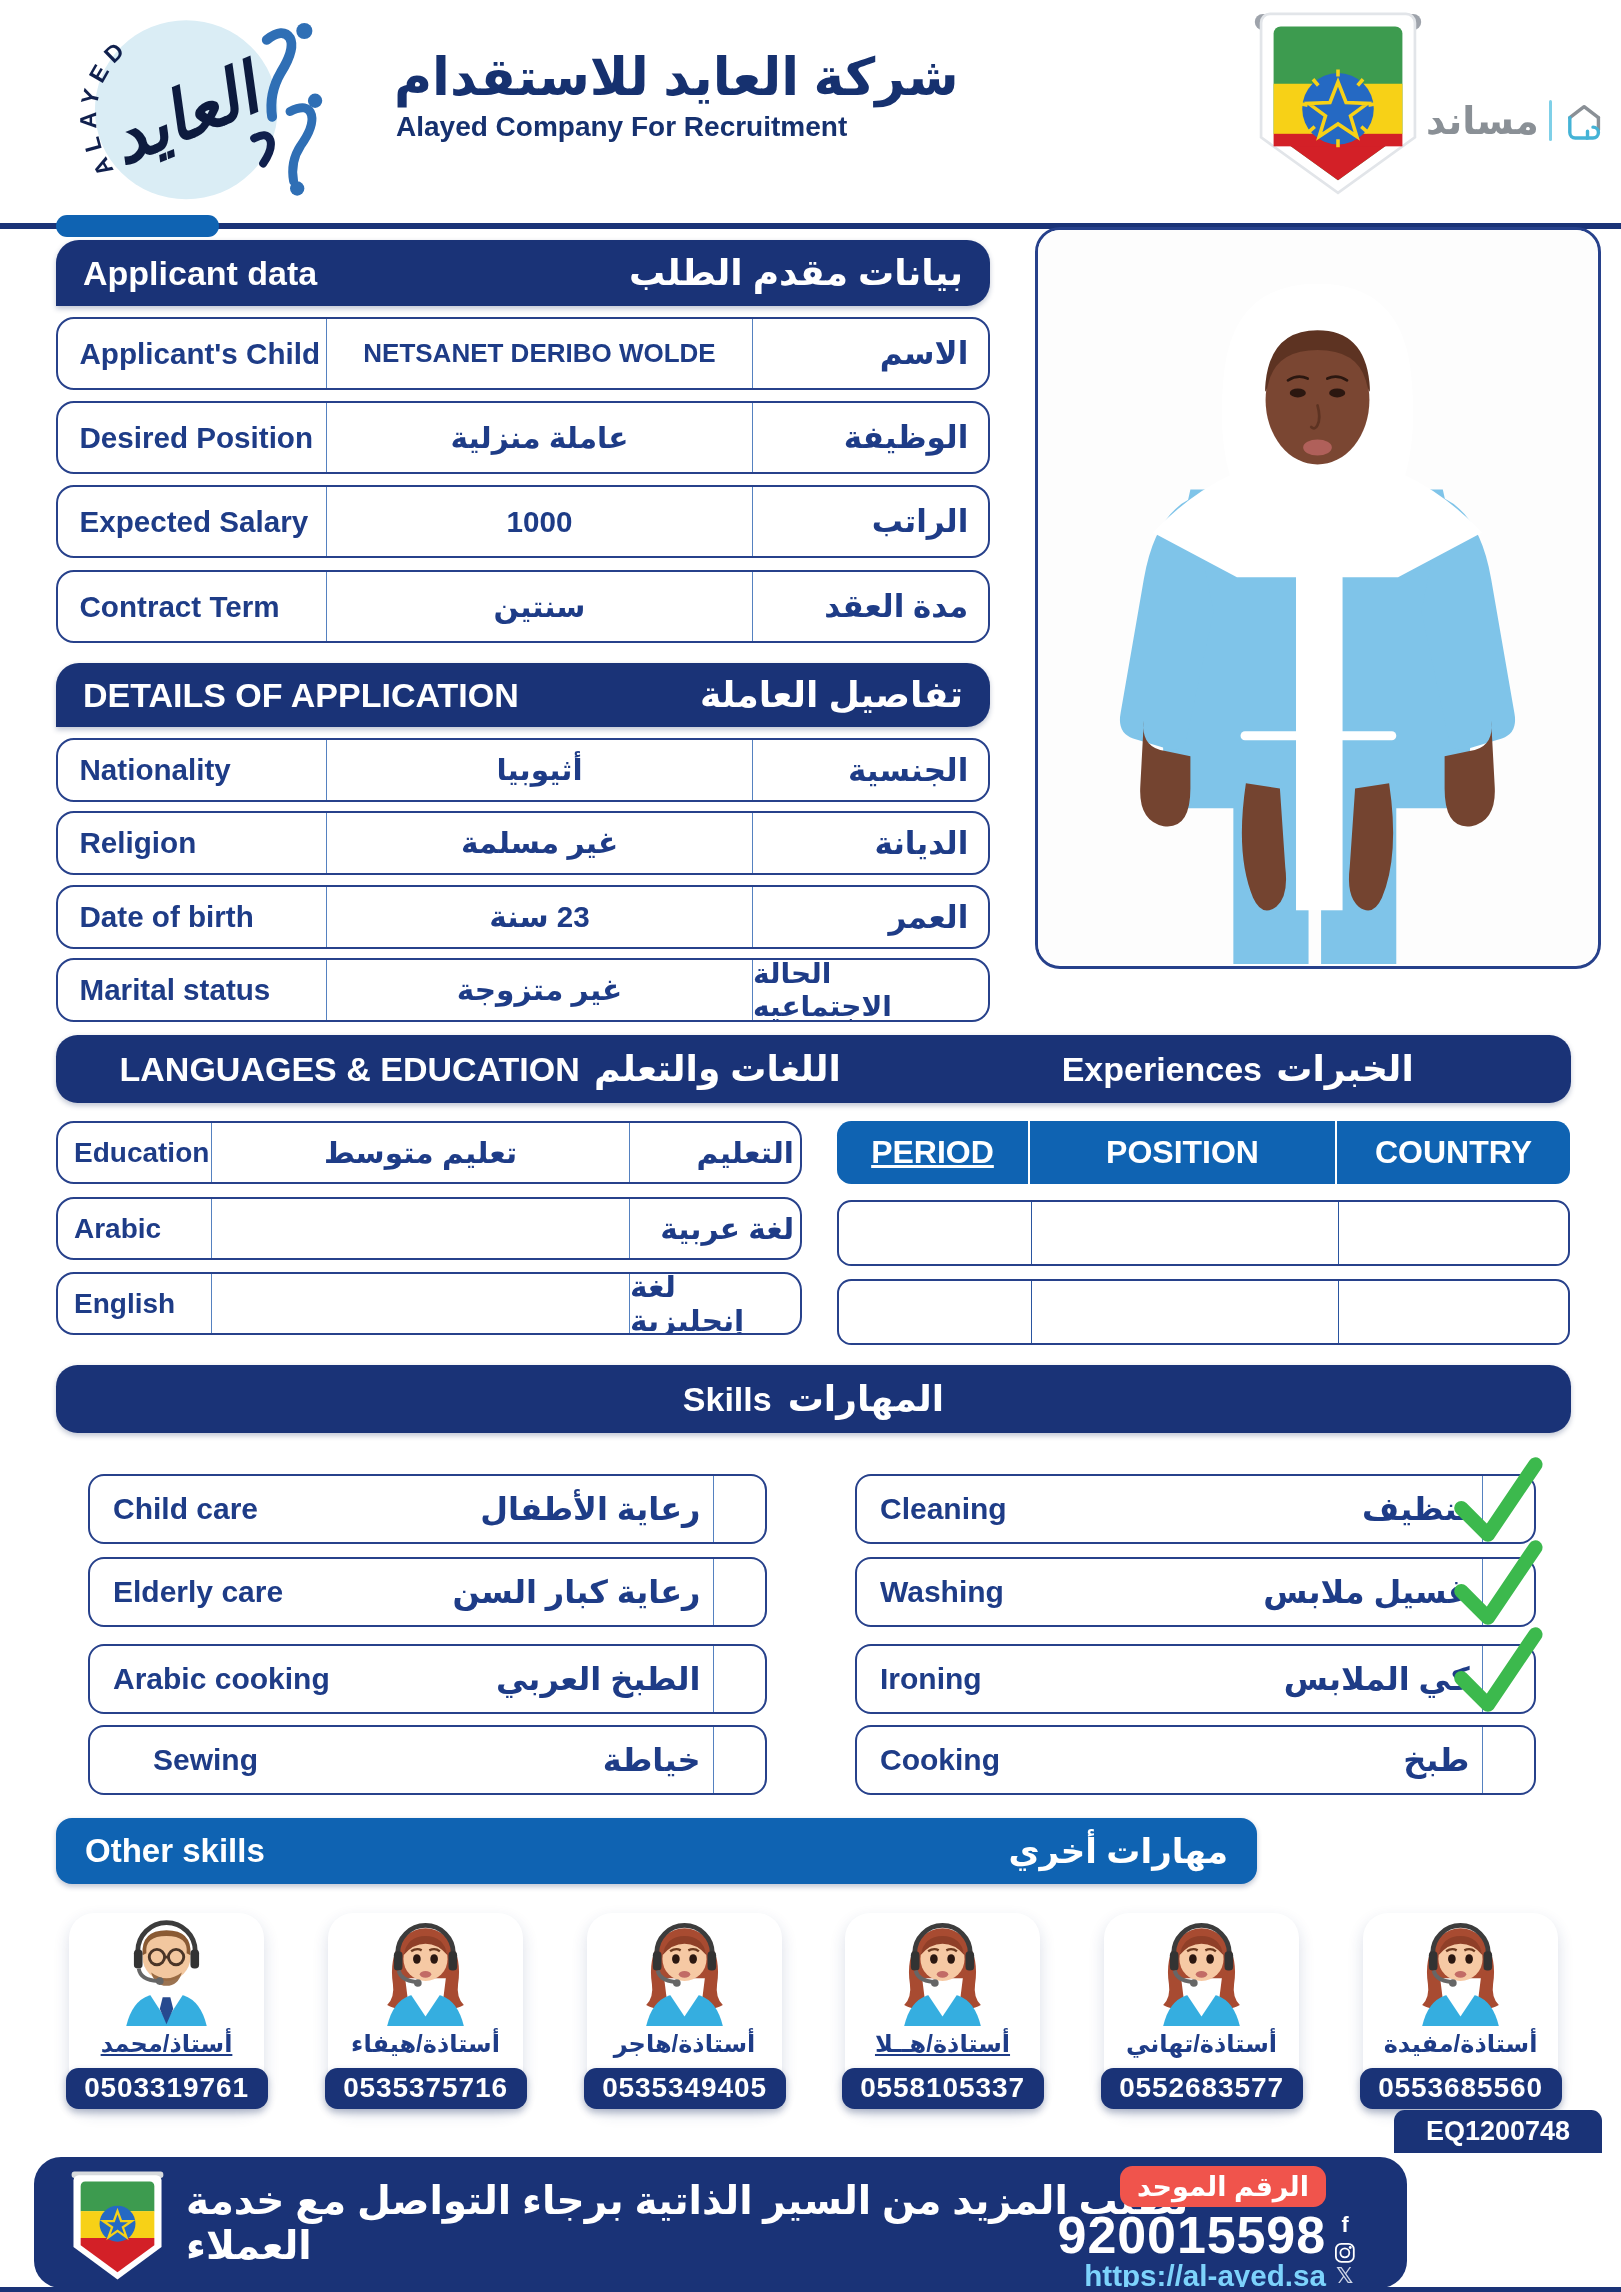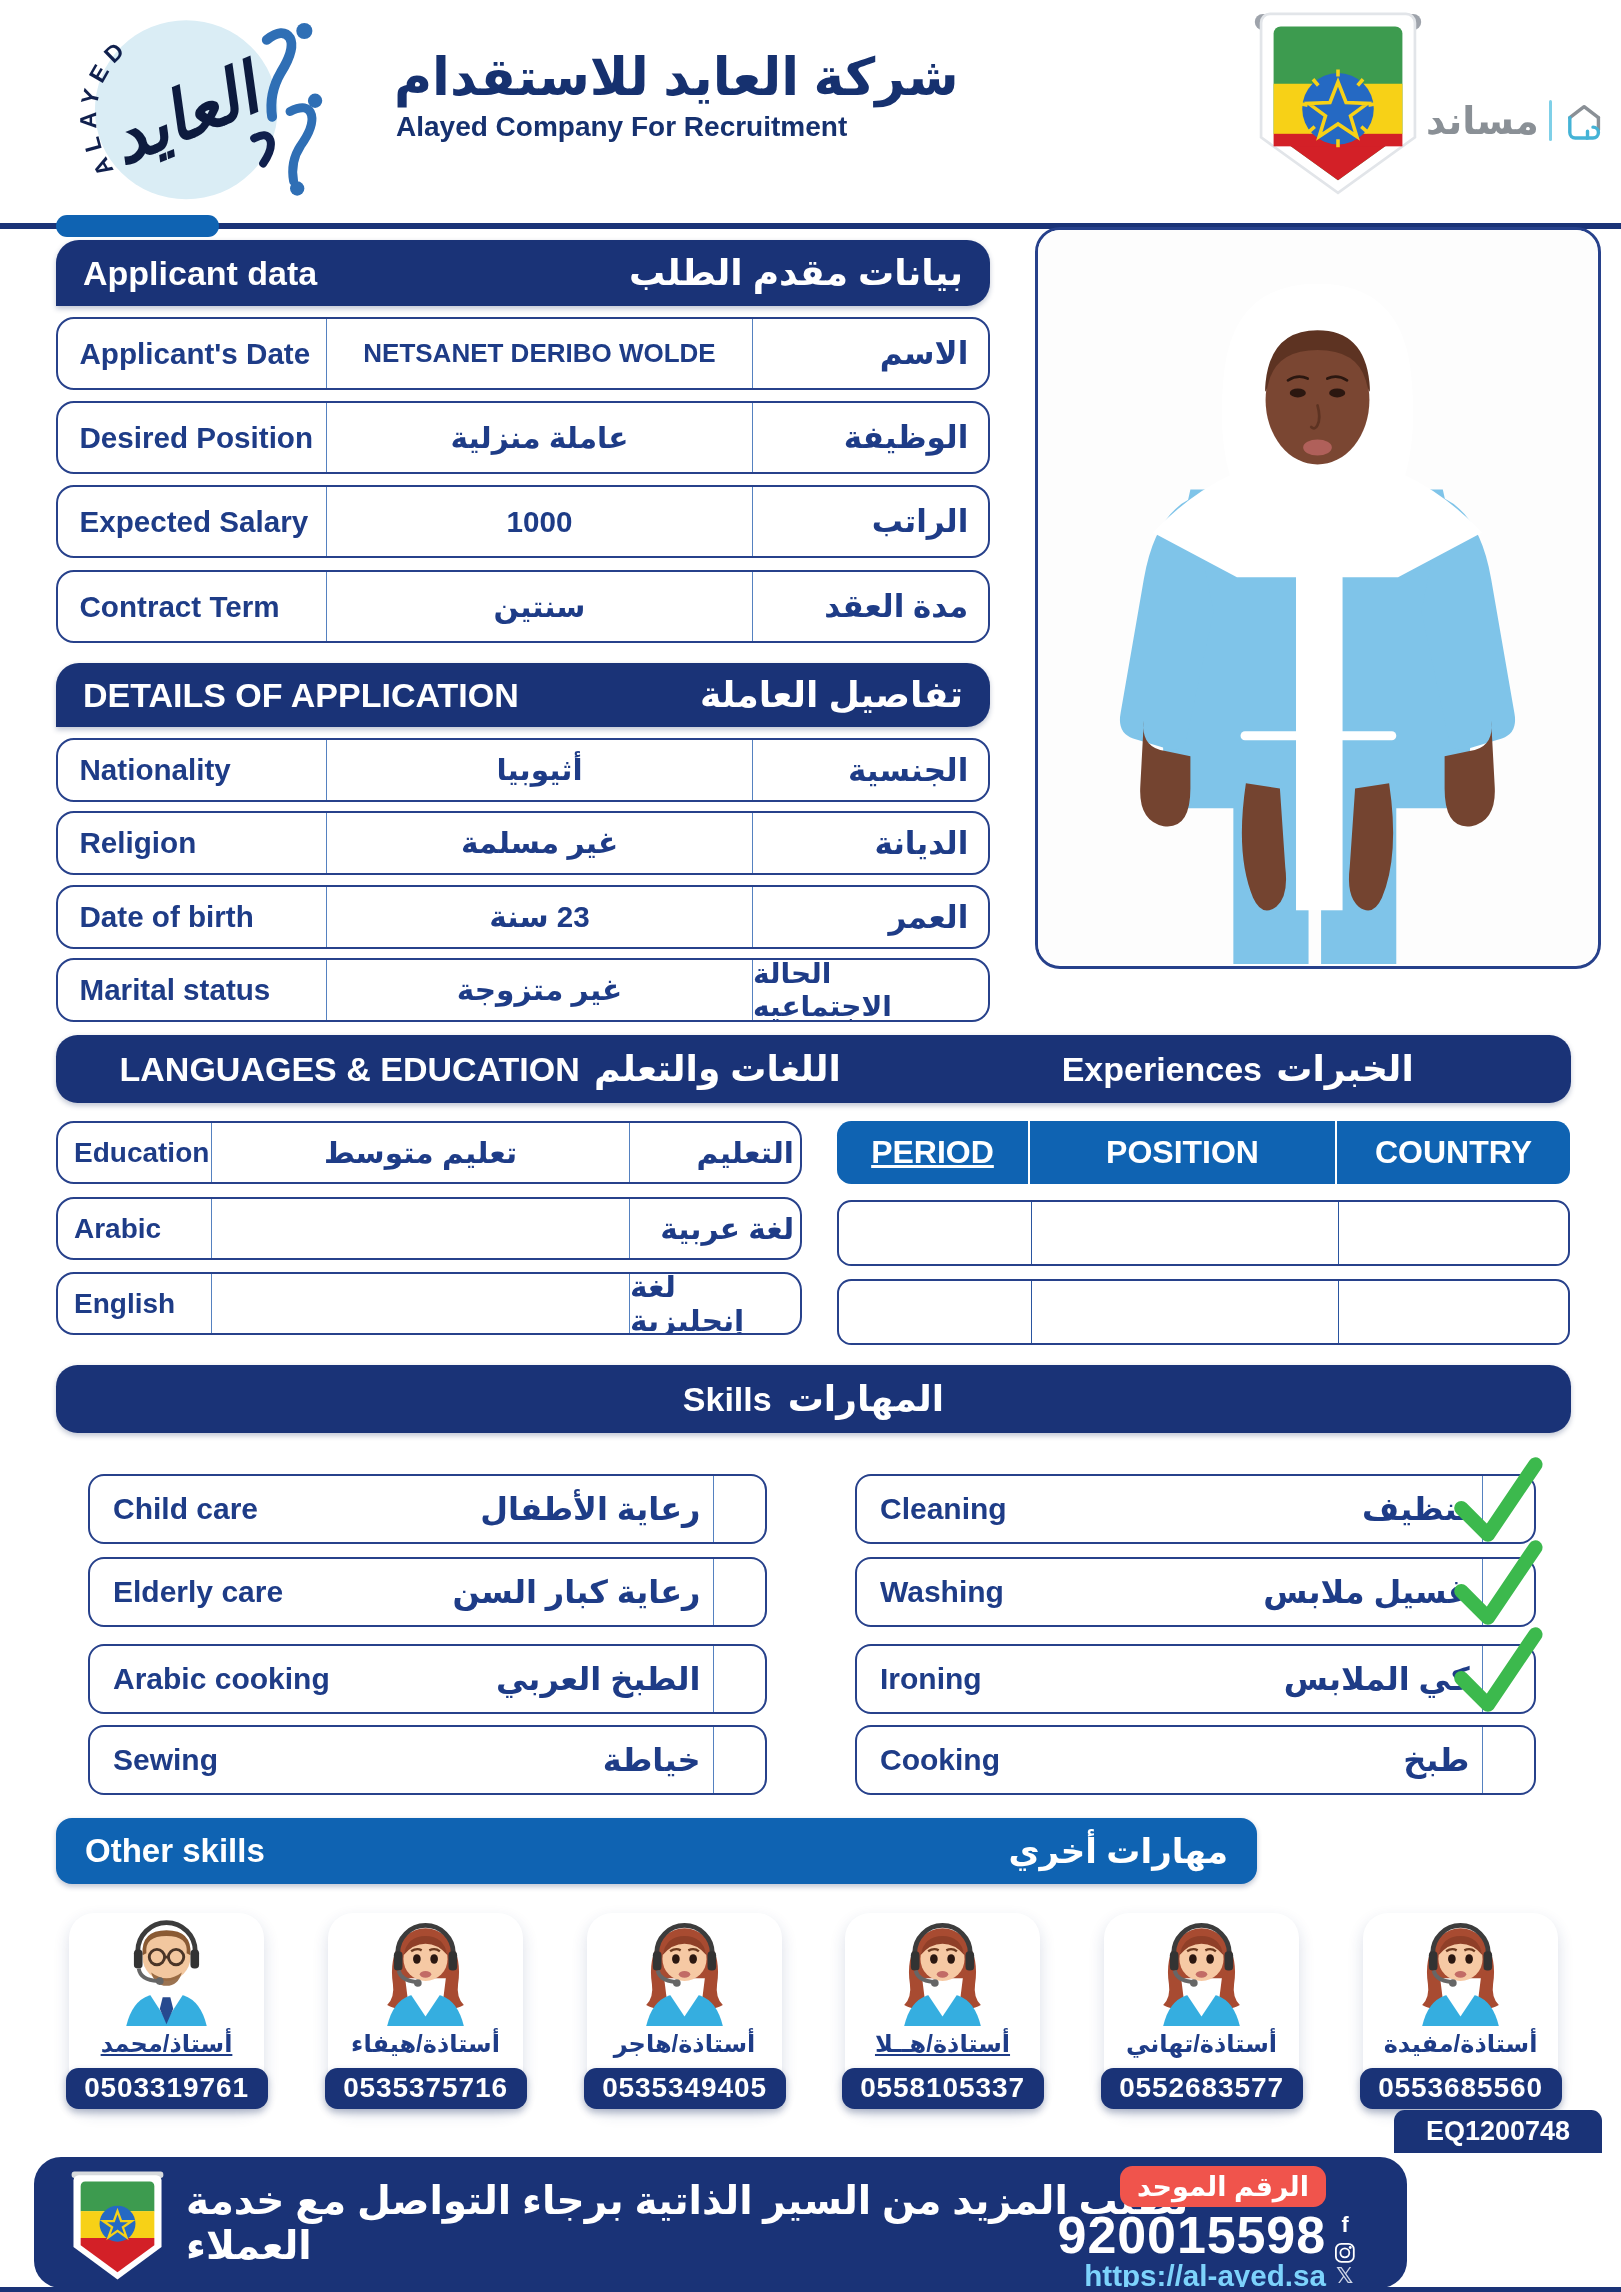--- a/index.html
+++ b/index.html
@@ -184,21 +184,21 @@
       </g>
     </svg>
   </div>
 
   <div class="section-header abs" style="left:56px;top:240px;width:934px;height:66px;">
     <span class="en">Applicant data</span>
     <span class="ar">بيانات مقدم الطلب</span>
   </div>
 
   <div class="data-row abs" style="left:56px;top:317px;width:934px;height:73px;">
-    <div class="cell-en">Applicant's Date</div>
+    <div class="cell-en">Applicant's Child</div>
     <div class="cell-val" style="font-size:26px;">NETSANET DERIBO WOLDE</div>
     <div class="cell-ar">الاسم</div>
   </div>
   <div class="data-row abs" style="left:56px;top:401px;width:934px;height:73px;">
     <div class="cell-en">Desired Position</div>
     <div class="cell-val">عاملة منزلية</div>
     <div class="cell-ar">الوظيفة</div>
   </div>
   <div class="data-row abs" style="left:56px;top:485px;width:934px;height:73px;">
     <div class="cell-en">Expected Salary</div>
@@ -293,21 +293,21 @@
   <div class="skill-row abs" style="left:88px;top:1644px;width:679px;height:70px;">
     <div class="skill-en">Arabic cooking</div>
     <div class="skill-ar">الطبخ العربي</div>
     <div class="skill-box"></div>
   </div>
   <div class="skill-row abs" style="left:88px;top:1557px;width:679px;height:70px;">
     <div class="skill-en">Elderly care</div>
     <div class="skill-ar">رعاية كبار السن</div>
     <div class="skill-box"></div>
   </div>
-  <div class="skill-row abs" style="left:88px;top:1725px;width:679px;height:70px;">
+  <div class="skill-row abs" style="left:88px;top:1725px;width:679px;height:70px;padding-left:40px;">
     <div class="skill-en">Sewing</div>
     <div class="skill-ar">خياطة</div>
     <div class="skill-box"></div>
   </div>
 
   <div class="skill-row abs" style="left:855px;top:1474px;width:681px;height:70px;">
     <div class="skill-en">Cleaning</div>
     <div class="skill-ar">تنظيف</div>
     <div class="skill-box">
       <svg class="check" viewBox="0 0 100 100">

